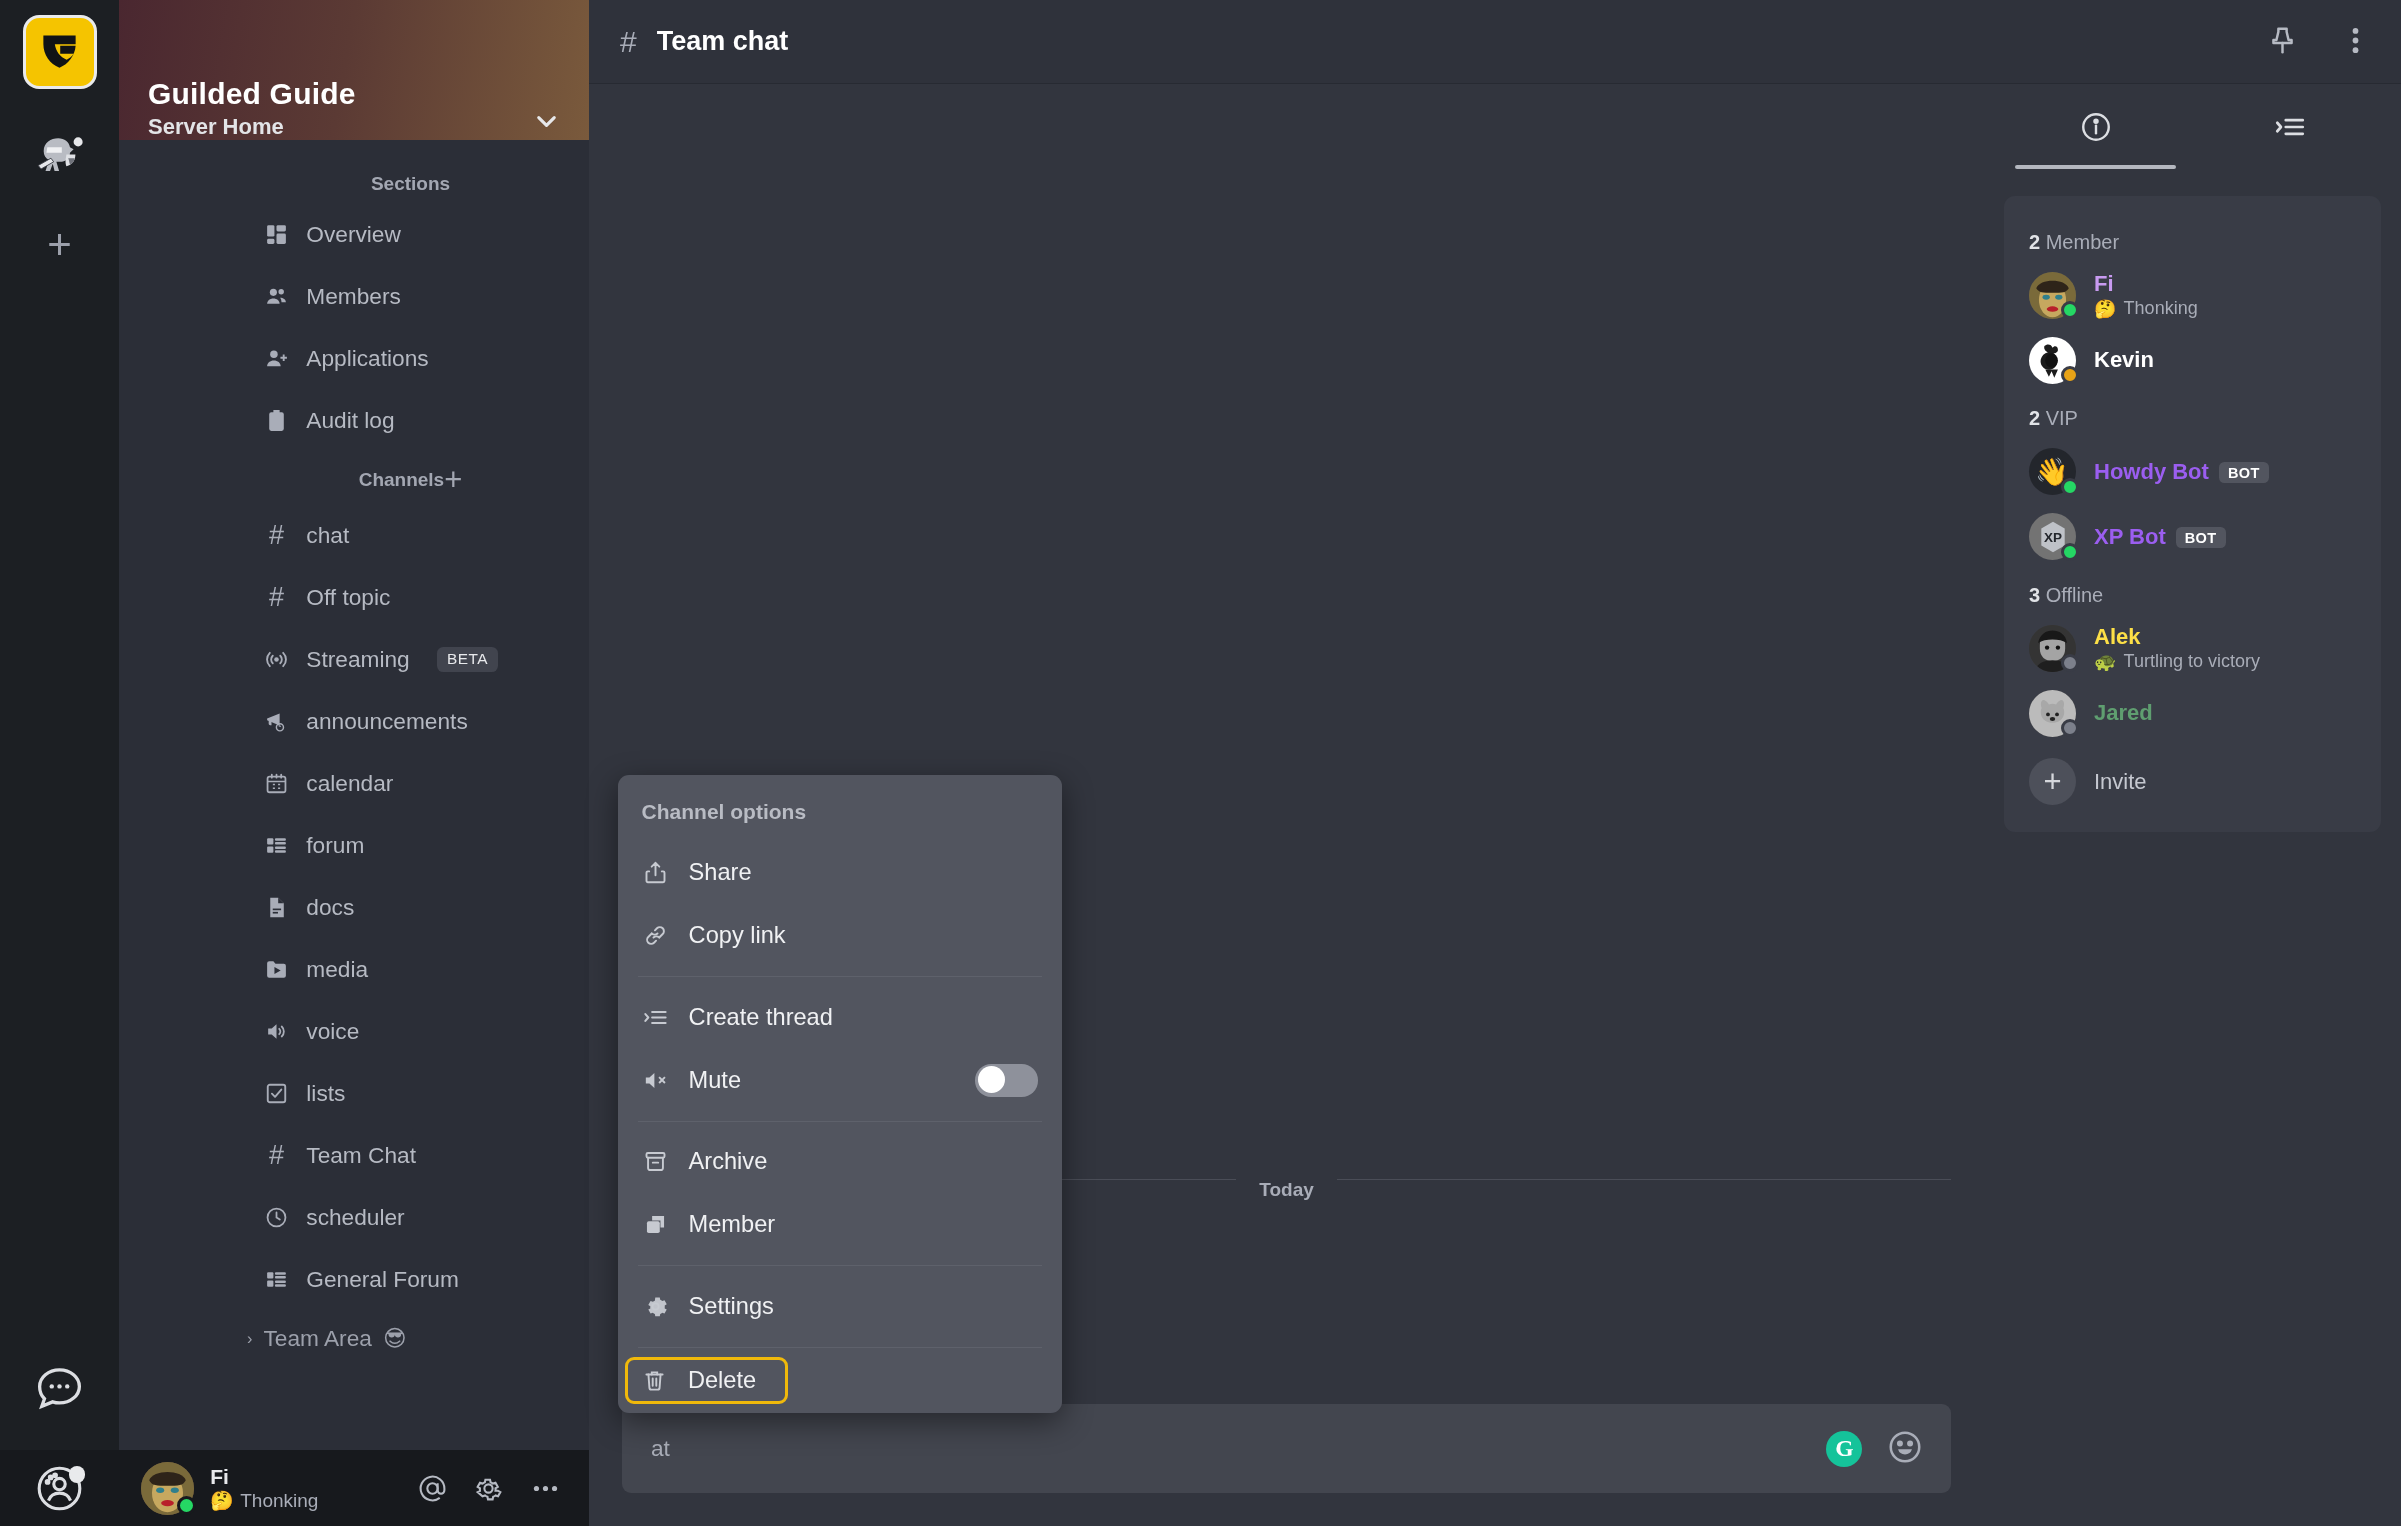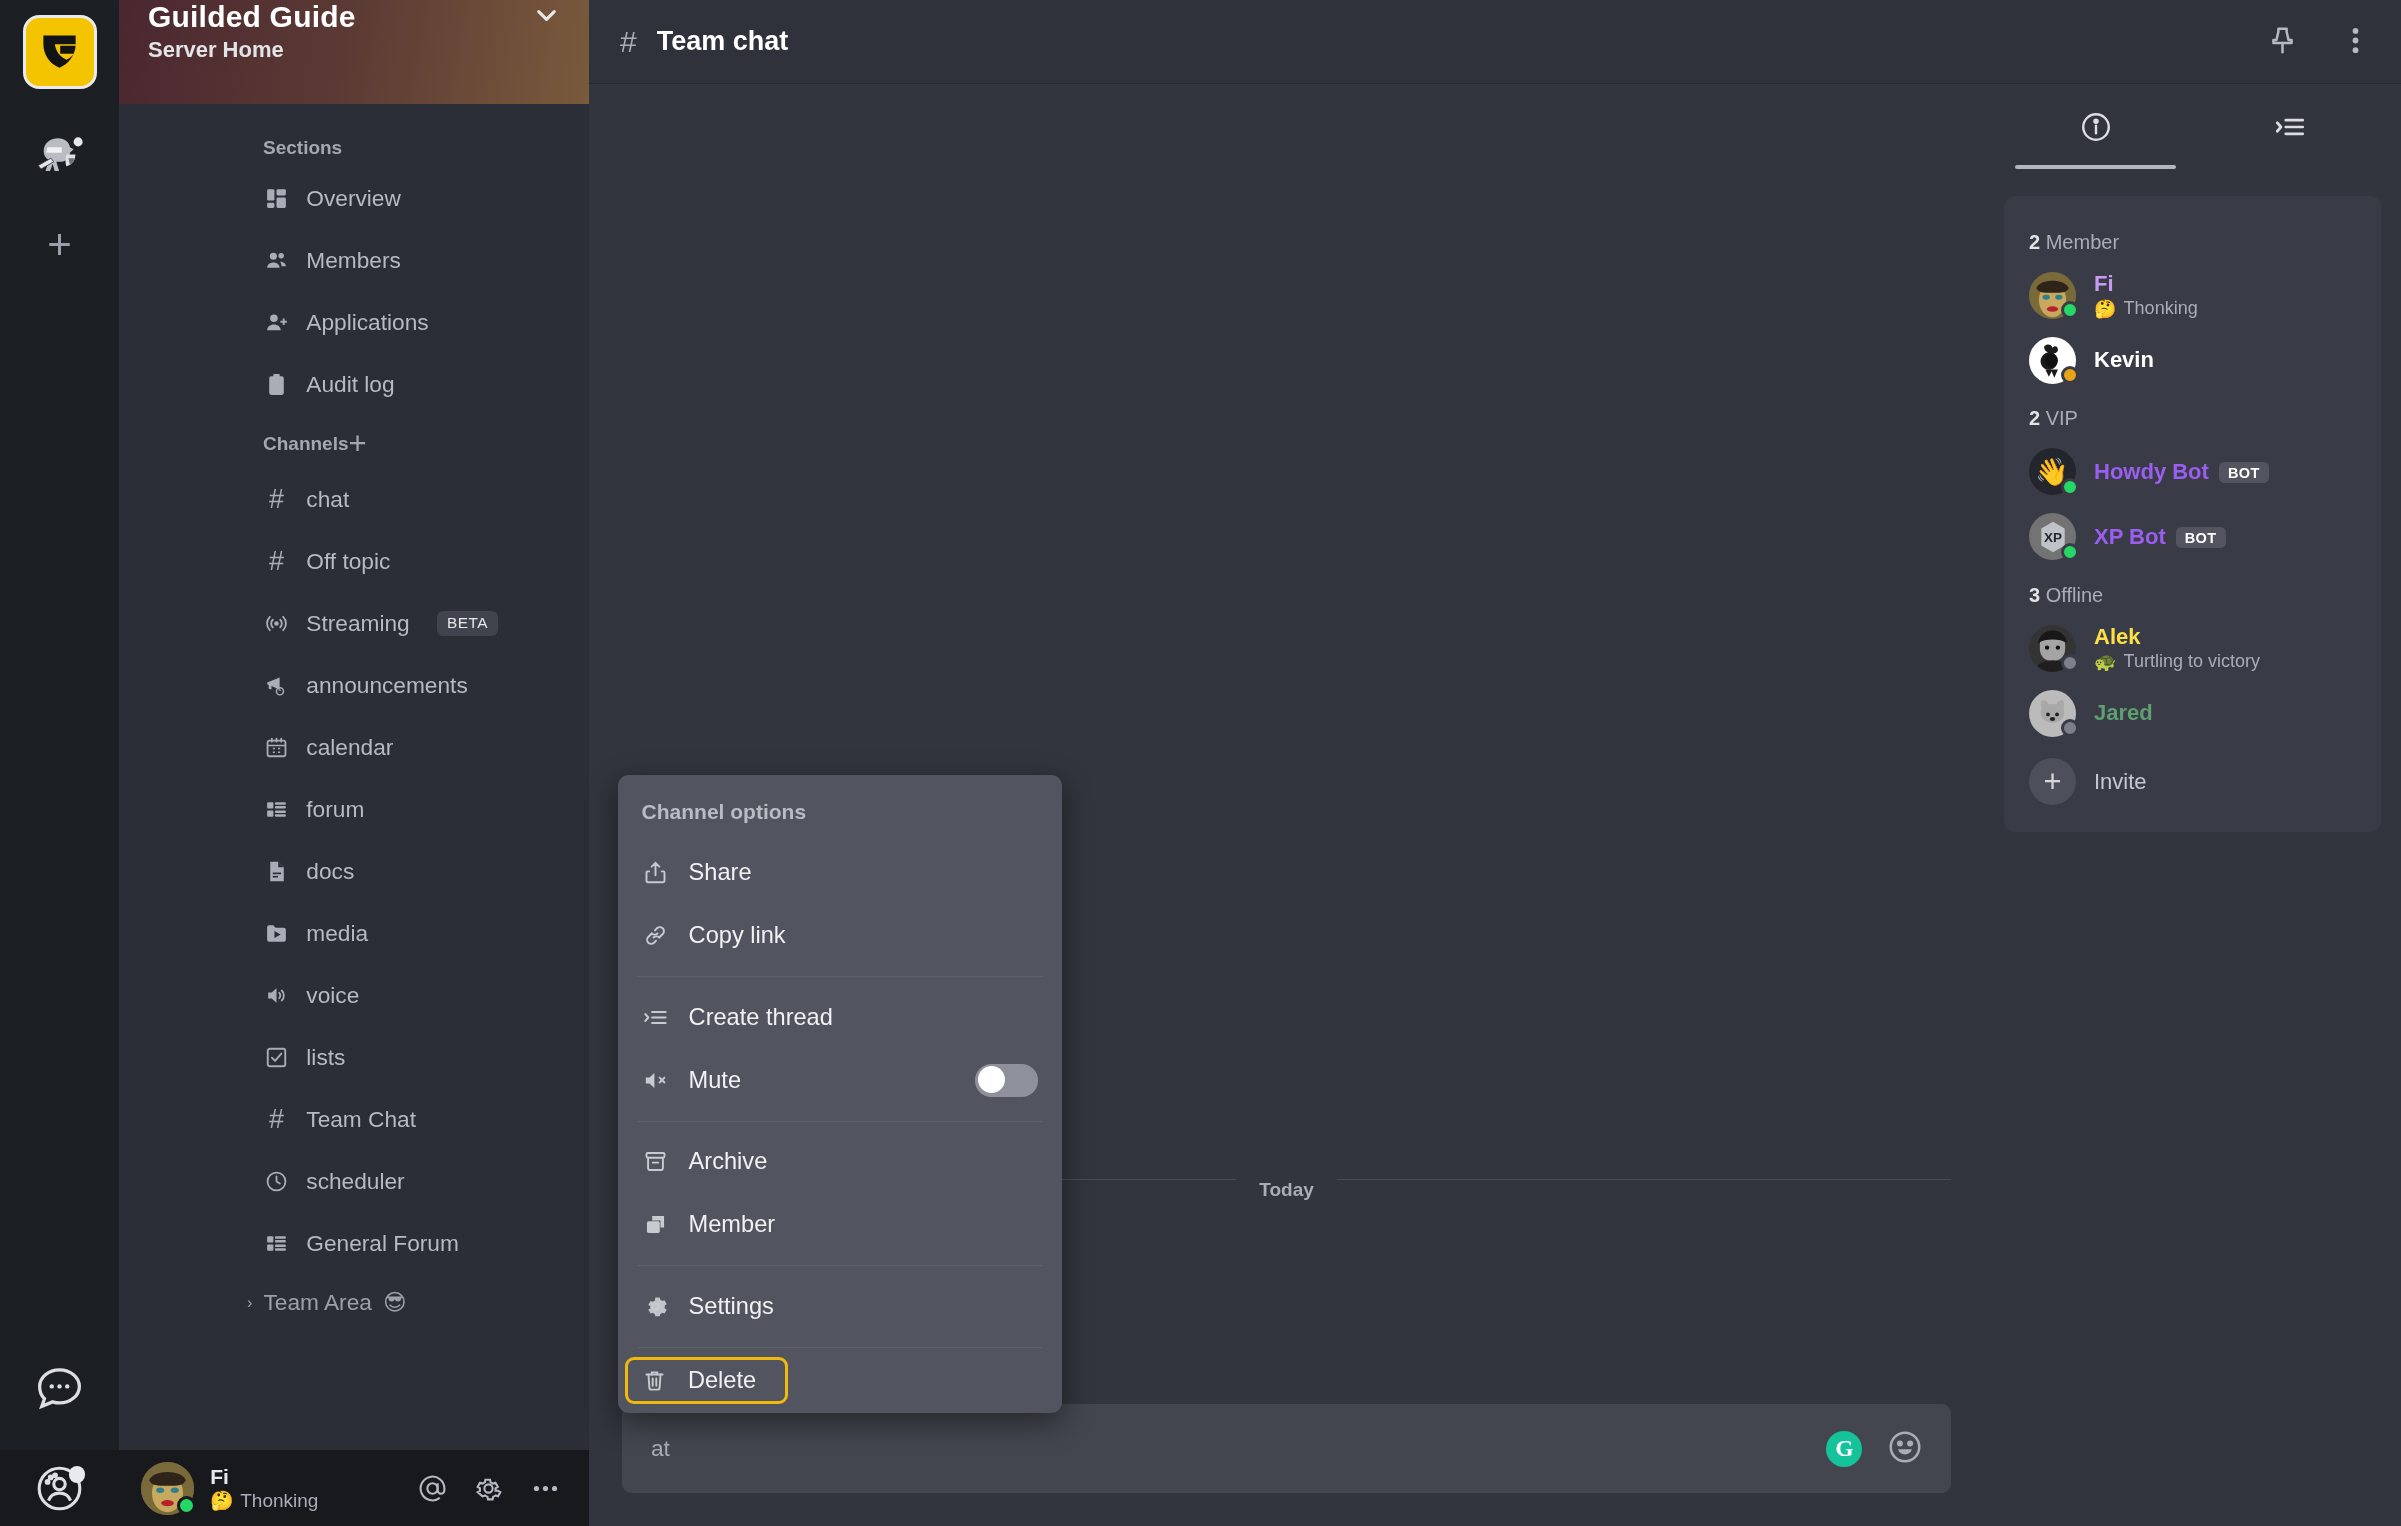--- a/index.html
+++ b/index.html
@@ -57,38 +57,38 @@
   }
 
   
   .sidebar {
     width: 470px; flex: 0 0 470px;
     background: #2b2e37;
     display: flex; flex-direction: column;
     position: relative;
   }
   .server-header {
-    height: 104px;
+    height: 140px;
     background: linear-gradient(100deg, #4a2730 0%, #5b3a34 48%, #7a5a3c 100%);
-    display: flex; align-items: flex-start;
+    display: flex; align-items: flex-end;
     padding: 0 27px 0 29px;
   }
   .server-header .names { flex: 1; }
   .server-title {
     font-size: 30px; font-weight: bold; color: #fff; letter-spacing: 0.2px;
     line-height: 1.15;
   }
   .server-sub {
     font-size: 22px; font-weight: bold; color: #e3e4e7; margin-top: 2.7px;
   }
   .chev-down { color: #e7e8ea; }
 
   .sidebar-scroll { flex: 1; overflow: hidden; padding-top: 20px; }
   .group-head {
-    display: flex; align-items: center; justify-content: flex-start;
+    display: flex; align-items: center; justify-content: center;
     padding: 12.7px 31px 9px 144px;
     font-size: 19px; font-weight: bold; color: #a3a7b2;
     margin-left: -116px;
   }
   .group-head .gh-label { padding-left: 116px; }
   .add-channel { color: #a3a7b2; font-size: 31px; line-height: 1; font-weight: 300; }
 
   .nav-item {
     display: flex; align-items: center; gap: 16.3px;
     height: 62px; padding: 0 27px 0 144px;

